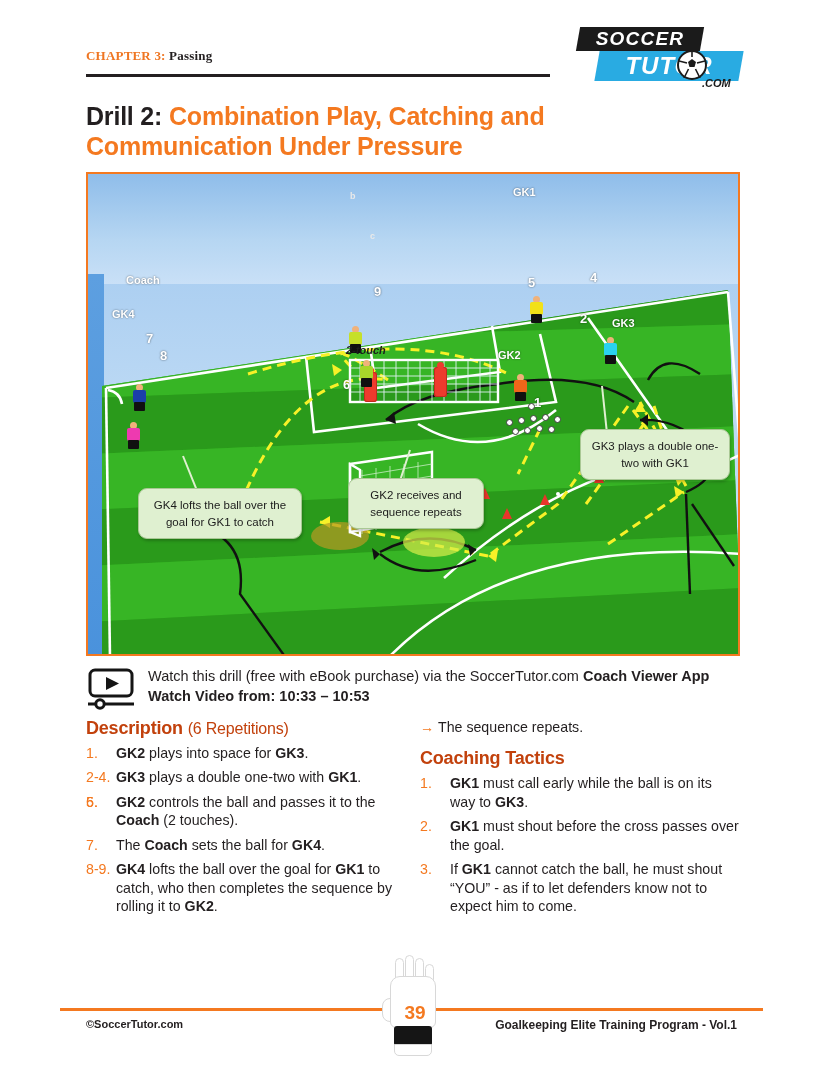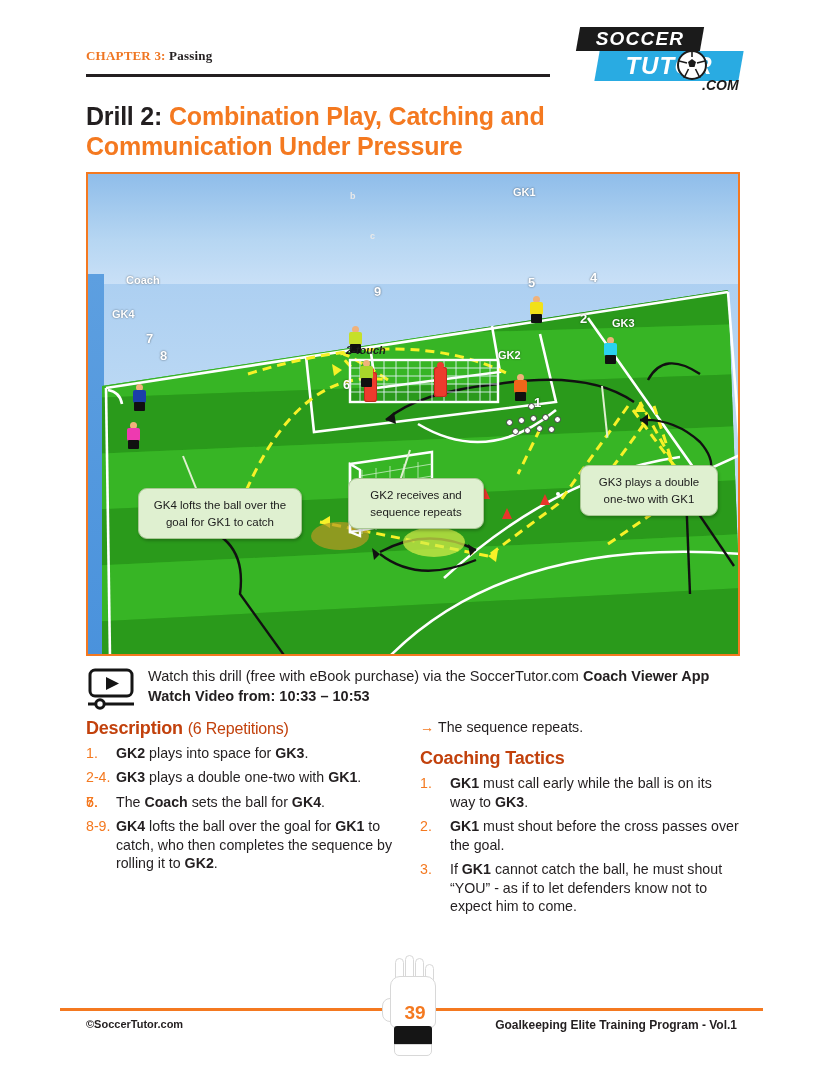--- a/index.html
+++ b/index.html
@@ -38,21 +38,21 @@
   }
   #logo-tutor span {
     display:block; transform: skewX(10deg);
     color:#ffffff; font-size:24px; font-weight:bold; font-style:italic;
     letter-spacing:1px; text-align:center; line-height:30px;
   }
   #logo-ball {
     position:absolute; left:104px; top:23px; width:30px; height:30px;
     border-radius:50%; background:#ffffff; border:2px solid #1b1b1b; z-index:3;
   }
-  #logo-dotcom { position:absolute; left:129px; top:50px; font-size:14px; font-weight:bold; color:#1b1b1b; font-style:italic; }
+  #logo-dotcom { position:absolute; left:129px; top:50px; font-size:11px; font-weight:bold; color:#1b1b1b; font-style:italic; }
 
   
   #drill-title { position:absolute; left:86px; top:102px; width:620px; font-size:25px; font-weight:bold; line-height:1.18; letter-spacing:-0.2px; }
   #drill-title .lbl { color:#231f20; }
   #drill-title .sub { color:#f47920; }
 
   
   #diagram {
     position:absolute; left:86px; top:172px; width:654px; height:484px;
     border:2px solid #f47920; overflow:hidden;
@@ -363,21 +363,21 @@
 
   <div class="ital" style="left:258px; top:170px;">2-touch</div>
 
   <div class="leader" style="left:94px; top:282px; height:88px; transform:rotate(-22deg);"></div>
   <div class="bubble" style="left:50px; top:314px; width:164px;">GK4 lofts the ball over the goal for GK1 to catch</div>
 
   <div class="leader" style="left:321px; top:276px; height:58px; transform:rotate(18deg);"></div>
   <div class="bubble" style="left:260px; top:292px; width:136px;margin-top:12px;">GK2 receives and sequence repeats</div>
 
   <div class="leader" style="left:513px; top:212px; height:52px; transform:rotate(-6deg);"></div>
-  <div class="bubble" style="left:492px; top:255px; width:138px;margin-top:36px;">GK3 plays a double one-two with GK1</div>
+  <div class="bubble" style="left:492px; top:255px; width:150px;">GK3 plays a double one-two with GK1</div>
 
 </div>
 
 <div id="video-row">
   <div id="video-icon">
     <svg width="52" height="42" viewBox="0 0 52 42">
       <rect x="4" y="2" width="42" height="26" rx="5" fill="none" stroke="#151515" stroke-width="3"></rect>
       <polygon points="20,9 33,15.5 20,22" fill="#151515"></polygon>
       <line x1="2" y1="36" x2="48" y2="36" stroke="#151515" stroke-width="3"></line>
       <circle cx="14" cy="36" r="4.2" fill="#ffffff" stroke="#151515" stroke-width="3"></circle>
@@ -393,21 +393,21 @@
 
 <div id="col-left">
   <h2 class="sec-head">
     <span>Description</span>
     <span class="reps">(6 Repetitions)</span>
   </h2>
   <ol class="steps" id="desc-steps">
       <li><span class="n">1.</span><span><b>GK2</b> plays into space for <b>GK3</b>.</span></li>
       <li><span class="n">2-4.</span><span><b>GK3</b> plays a double one-two with <b>GK1</b>.</span></li>
       <li><span class="n">5.</span></li>
-      <li><span class="n">6.</span></li>
+      <li><span class="n">6.</span><span><b>GK2</b> controls the ball and passes it to the <b>Coach</b> (2 touches).</span></li>
       <li><span class="n">7.</span><span>The <b>Coach</b> sets the ball for <b>GK4</b>.</span></li>
       <li><span class="n">8-9.</span><span><b>GK4</b> lofts the ball over the goal for <b>GK1</b> to catch, who then completes the sequence by rolling it to <b>GK2</b>.</span></li>
     </ol>
 </div>
 
 <div id="col-right">
   <div id="repeat-line">
     <span class="arr">→</span>
     <span>The sequence repeats.</span>
   </div>

